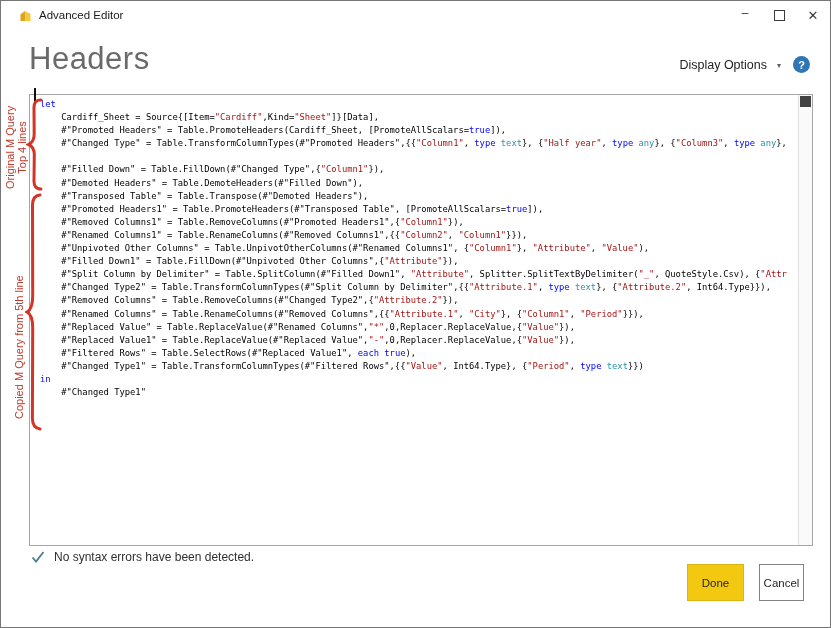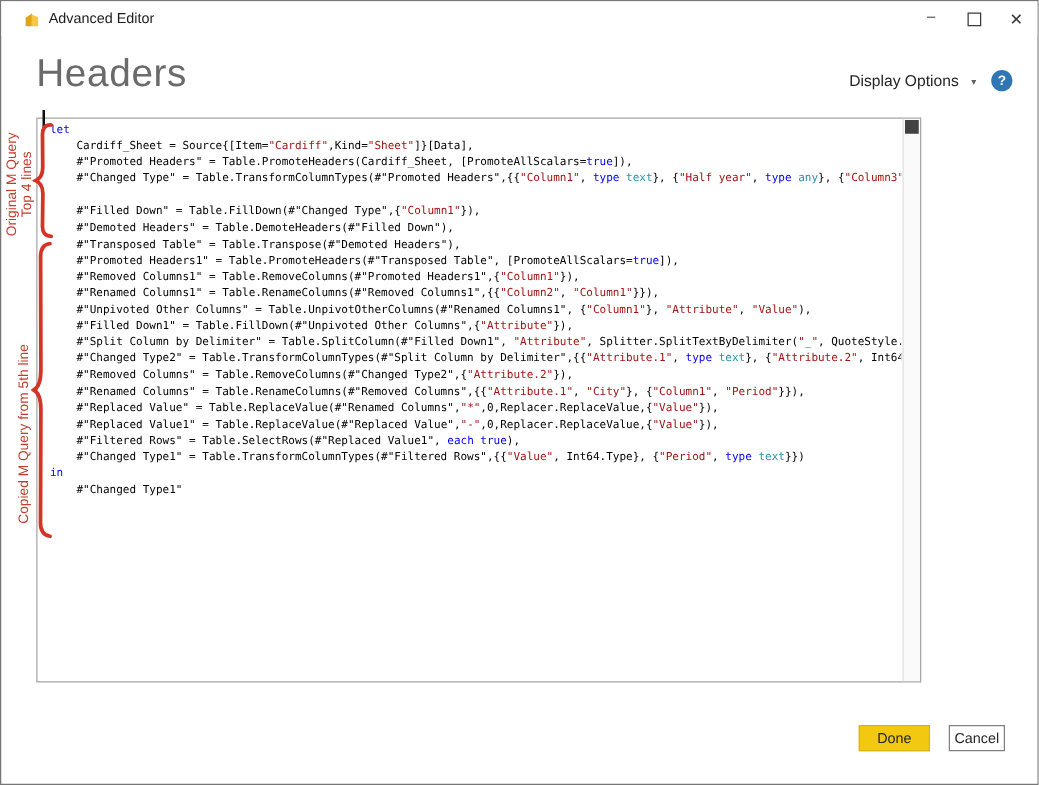--- a/index.html
+++ b/index.html
@@ -18,42 +18,42 @@
 
   
   .query-title{position:absolute;left:28px;top:40px;font-size:31px;font-weight:300;color:#6a6a6a;letter-spacing:.5px;}
   .options-row{position:absolute;top:55px;right:20px;display:flex;align-items:center;gap:12px;}
   .display-options{display:flex;align-items:center;gap:10px;cursor:default;}
   .display-options-label{font-size:12.5px;color:#252423;}
   .caret{font-size:8px;color:#605e5c;padding-top:2px;}
   .help-icon{width:17px;height:17px;border-radius:50%;background:#2f76b5;color:#fff;font-size:11px;font-weight:bold;display:flex;align-items:center;justify-content:center;}
 
   
-  .editor{position:absolute;left:28px;top:93px;width:708px;height:452px;border:1px solid #a6a6a6;box-sizing:border-box;background:#fff;overflow:hidden;}
+  .editor{position:absolute;left:28px;top:93px;width:784px;height:452px;border:1px solid #a6a6a6;box-sizing:border-box;background:#fff;overflow:hidden;}
   .code{position:absolute;left:10px;top:3px;right:15px;bottom:2px;overflow:hidden;font-family:"DejaVu Sans Mono",monospace;font-size:8.8px;line-height:13.1px;color:#000;}
   .code-line{white-space:pre;min-height:13.1px;}
   .tok-kw{color:#0000ff;}
   .tok-str{color:#a31515;}
   .tok-ty{color:#2b91af;}
   .tok-id{color:#000000;}
   .vscroll{position:absolute;top:0;right:0;bottom:0;width:13px;background:#fafafa;border-left:1px solid #e1e1e1;}
   .vthumb{position:absolute;left:1px;right:1px;top:1px;height:11px;background:#424242;}
   .caret-bar{position:absolute;left:33px;top:87px;width:2px;height:15px;background:#101010;}
 
   
   .ink{position:absolute;pointer-events:none;}
   .vtext{position:absolute;transform:rotate(-90deg);transform-origin:0 0;white-space:nowrap;color:#c23a2b;font-size:11px;line-height:12px;text-align:center;}
 
   
   .status{position:absolute;left:30px;top:549px;display:flex;align-items:center;gap:9px;}
   .status-text{font-size:12px;color:#30302f;}
 
   
   .footer{position:absolute;right:26px;bottom:26px;display:flex;gap:15px;}
-  .btn{height:21px;box-sizing:border-box;display:flex;align-items:center;justify-content:center;font-size:11.5px;color:#262626;cursor:default;}
+  .btn{height:37px;box-sizing:border-box;display:flex;align-items:center;justify-content:center;font-size:11.5px;color:#262626;cursor:default;}
   .btn-done{width:57px;background:#f2c811;border:1px solid #dab511;}
   .btn-cancel{width:45px;background:#ffffff;border:1px solid #828282;}
 </style>
 </head>
 <body>
 
 <div class="window">
 
   <div class="titlebar">
     <svg class="app-icon" viewBox="0 0 13 13">
@@ -118,19 +118,25 @@
     <path d="M15,4 Q7,4.5 7.5,16 L7.7,105 Q7.7,118 2,121 Q7.8,124 7.7,137 L7.4,226 Q7,237 15,238" fill="none" stroke="#d43425" stroke-width="3" stroke-linecap="round"></path>
   </svg>
   <div class="vtext" style="left:3px;top:188px;">
     <div>Original M Query</div>
     <div>Top 4 lines</div>
   </div>
   <div class="vtext" style="left:12px;top:418px;">
     <div>Copied M Query from 5th line</div>
   </div>
 
+  <div class="status">
+    <svg width="14" height="12" viewBox="0 0 14 12">
+      <path d="M1.5,6.5 L5,10.5 L12.5,1" fill="none" stroke="#44808f" stroke-width="1.8"></path>
+    </svg>
+    <span class="status-text">No syntax errors have been detected.</span>
+  </div>
 
   <div class="footer">
     <div class="btn btn-done">Done</div>
     <div class="btn btn-cancel">Cancel</div>
   </div>
 
 </div>
 
 </body></html>

